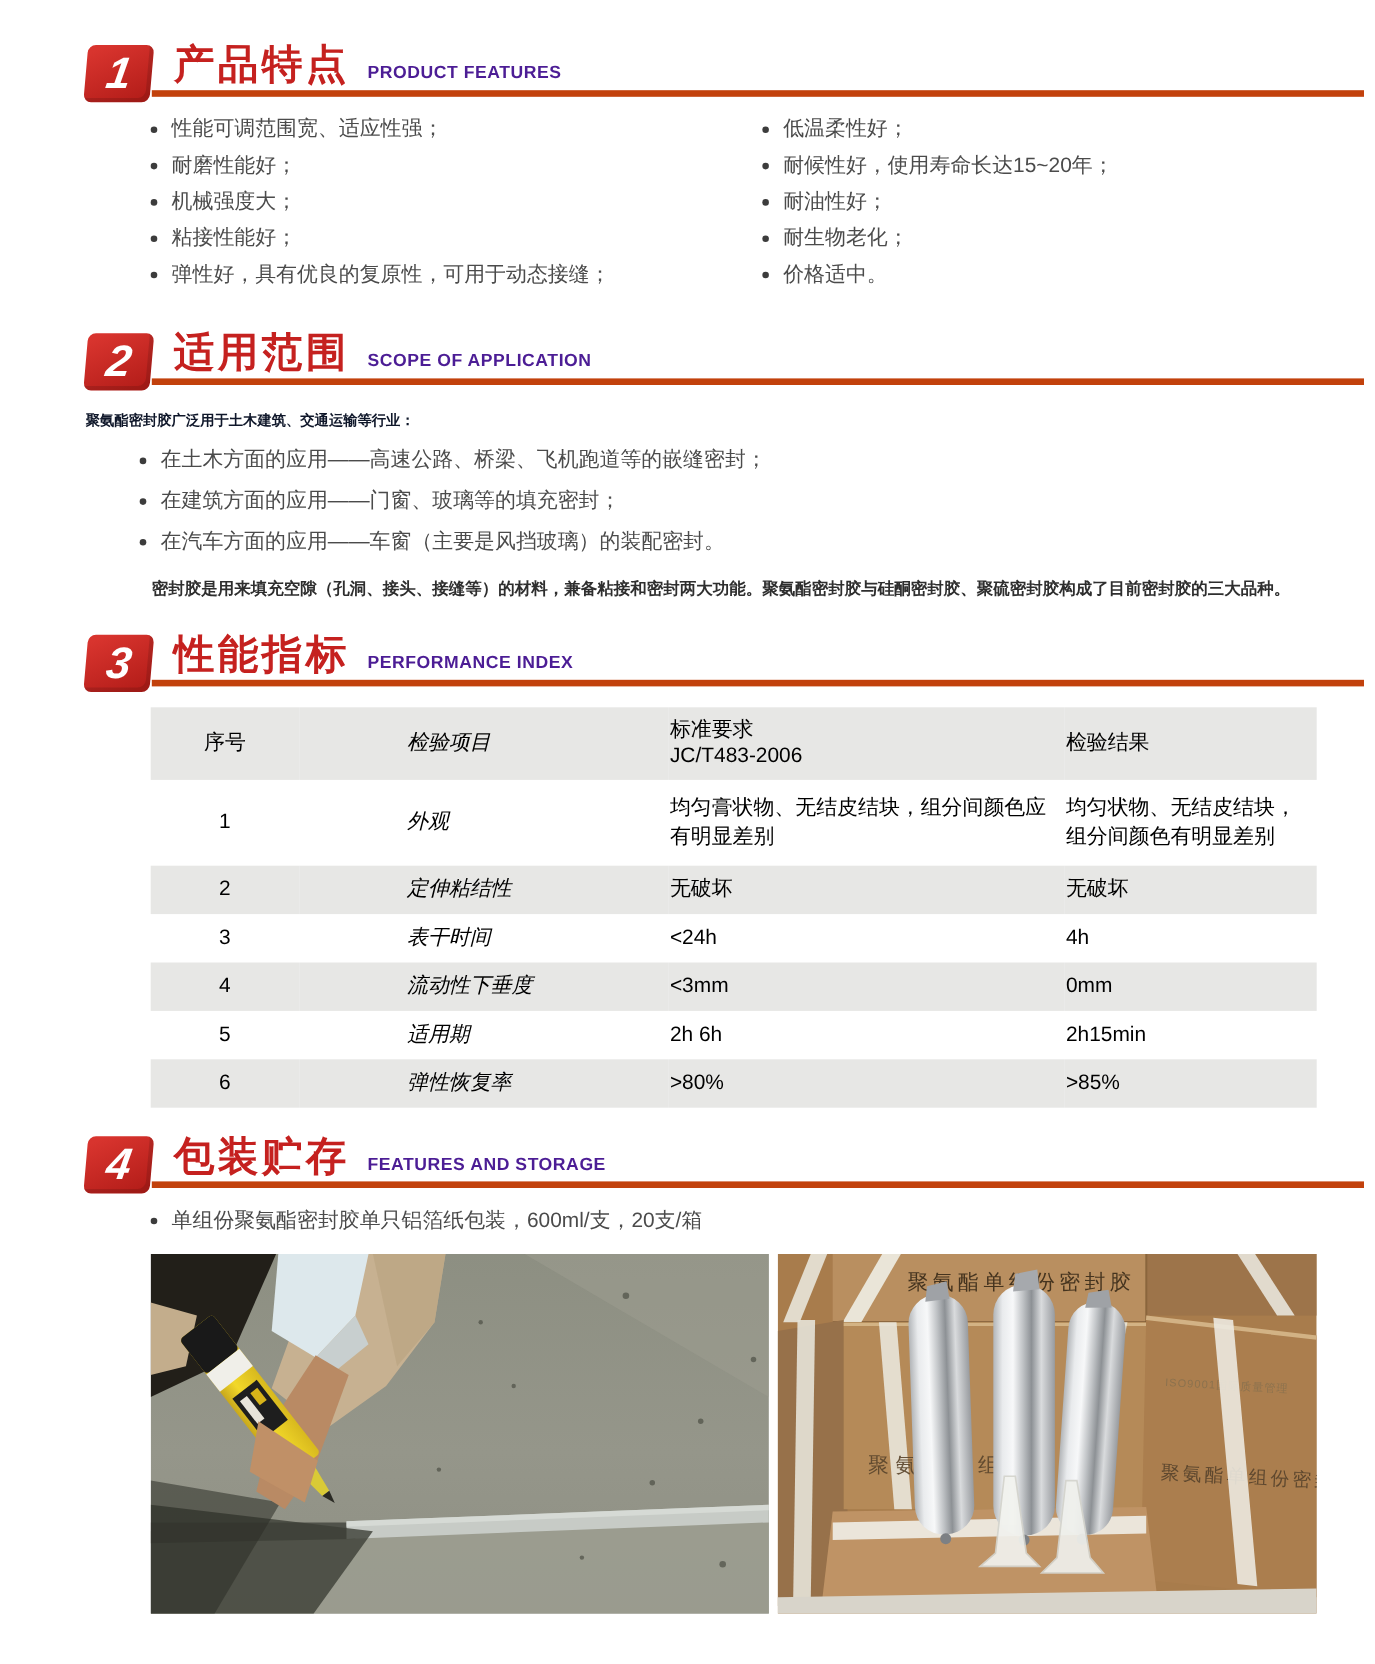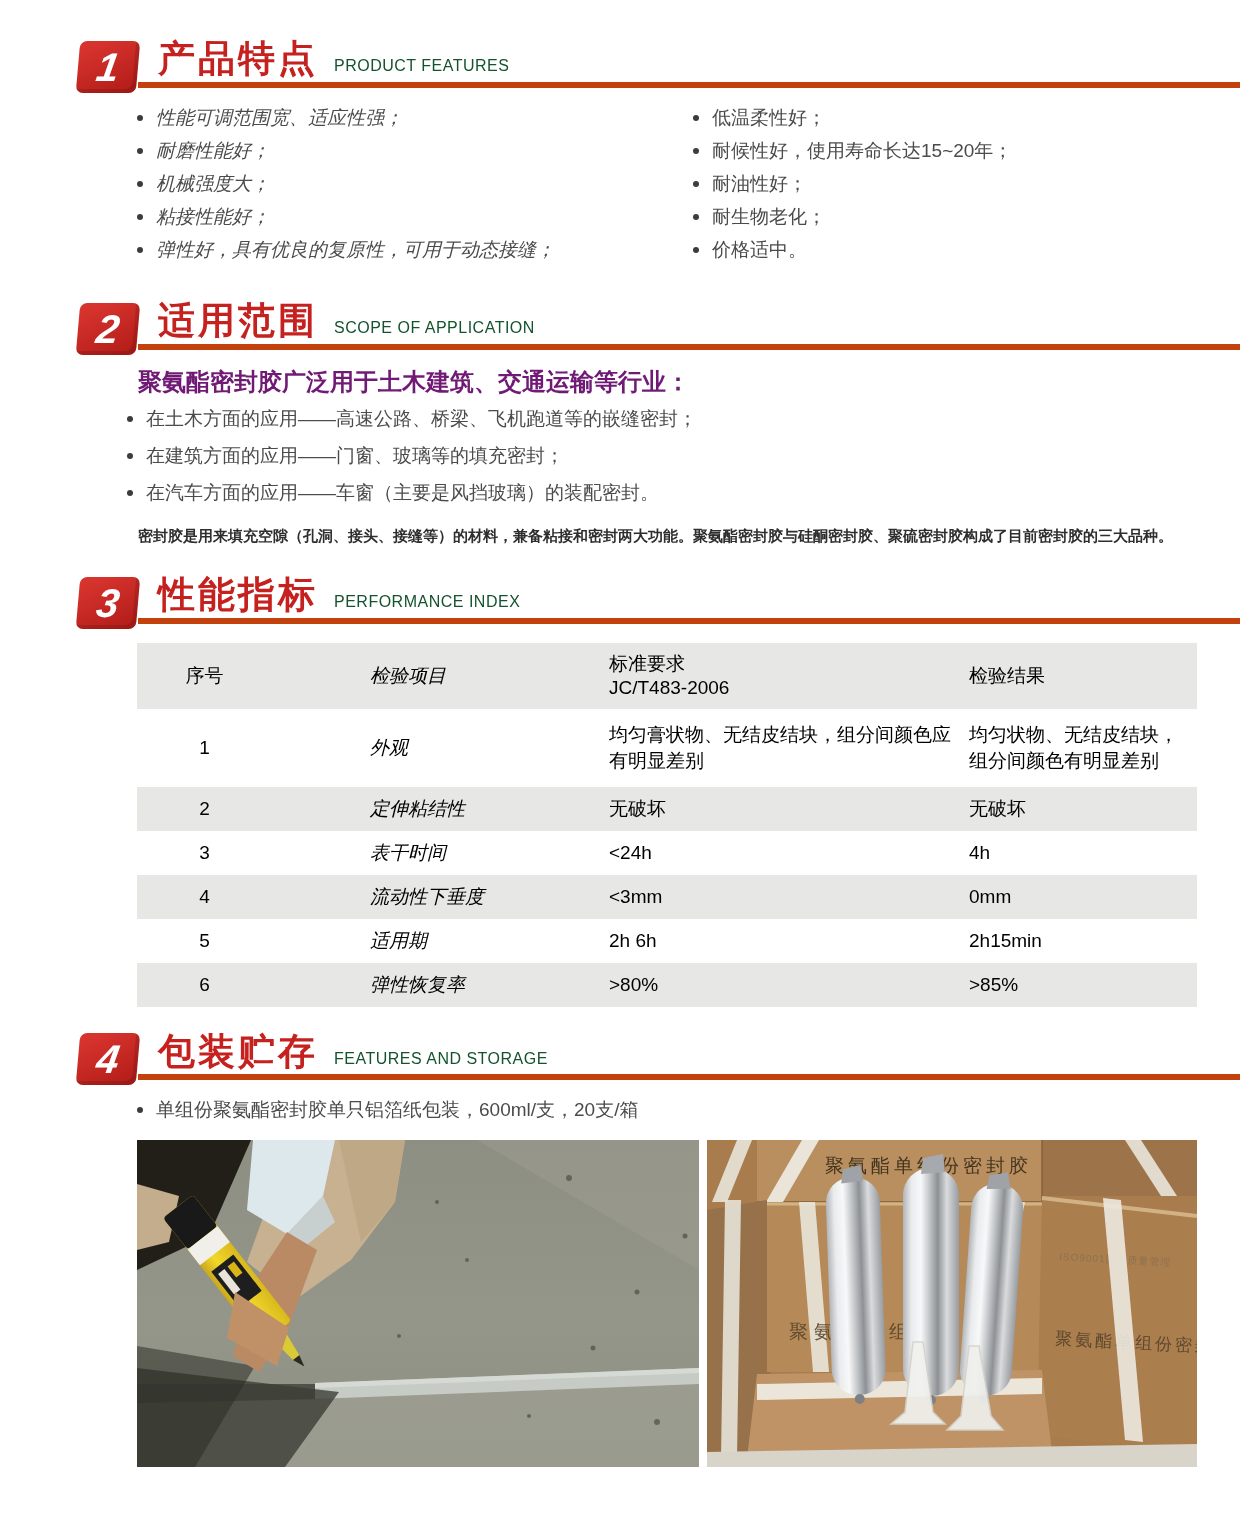--- a/index.html
+++ b/index.html
@@ -17,32 +17,32 @@
     display:flex;align-items:center;justify-content:center;
     box-shadow:inset -4px -4px 0 rgba(0,0,0,.12);
     margin-bottom:-2px;position:relative;z-index:1;
   }
   .sec-num span{color:#fff;font-size:40px;font-weight:bold;font-style:italic;line-height:1;transform:skewX(-4deg);}
   .sec-titles{
     flex:1;display:flex;align-items:baseline;gap:16px;
     border-bottom:6px solid #c2410c;padding:0 0 3px 20px;margin-bottom:3px;
   }
   .sec-zh{color:#c5211f;font-size:37px;font-weight:bold;letter-spacing:3px;line-height:1.05;}
-  .sec-en{color:#14532d;font-size:16px;font-weight:normal;letter-spacing:.5px;}
+  .sec-en{color:#4c1d95;font-size:16px;font-weight:bold;letter-spacing:.5px;}
   
   .b-row{display:flex;align-items:flex-start;margin-bottom:8px;}
   .dot{width:6px;height:6px;border-radius:50%;background:#3c3c3c;margin:10px 13px 0 0;flex:none;}
   .b-text{font-size:19px;line-height:25px;color:#4b4b4b;}
   .cols{display:flex;margin-top:14px;}
-  .col-left{margin-left:59px;width:556px;flex:none;font-style:italic;}
+  .col-left{margin-left:59px;width:556px;flex:none;}
   .col-right{flex:1;}
   
   .sec-2{margin-top:32px;}
   .s2-body{margin-top:16px;}
-  .s2-intro{margin-left:60px;font-size:24px;font-weight:bold;color:#701a75;line-height:25px;margin-bottom:12px;}
+  .s2-intro{font-size:13px;font-weight:bold;color:#0f172a;line-height:25px;margin-bottom:12px;}
   .s2-bullets{margin-left:49px;}
   .s2-bullets .b-row{margin-bottom:12px;}
   .s2-para{margin-left:60px;width:1075px;font-size:15px;font-weight:bold;color:#2e2e2e;line-height:37px;margin-top:2px;}
   
   .sec-3{margin-top:22px;}
   table.perf{border-collapse:collapse;table-layout:fixed;width:1060px;margin:16px 0 0 59px;font-size:19px;color:#000000;}
   table.perf td{vertical-align:middle;font-weight:normal;}
   td.c1{text-align:center;}
   td.c2{padding-left:98px;font-style:italic;}
   tr.hdr td{padding-top:9px;padding-bottom:9px;line-height:24px;}

